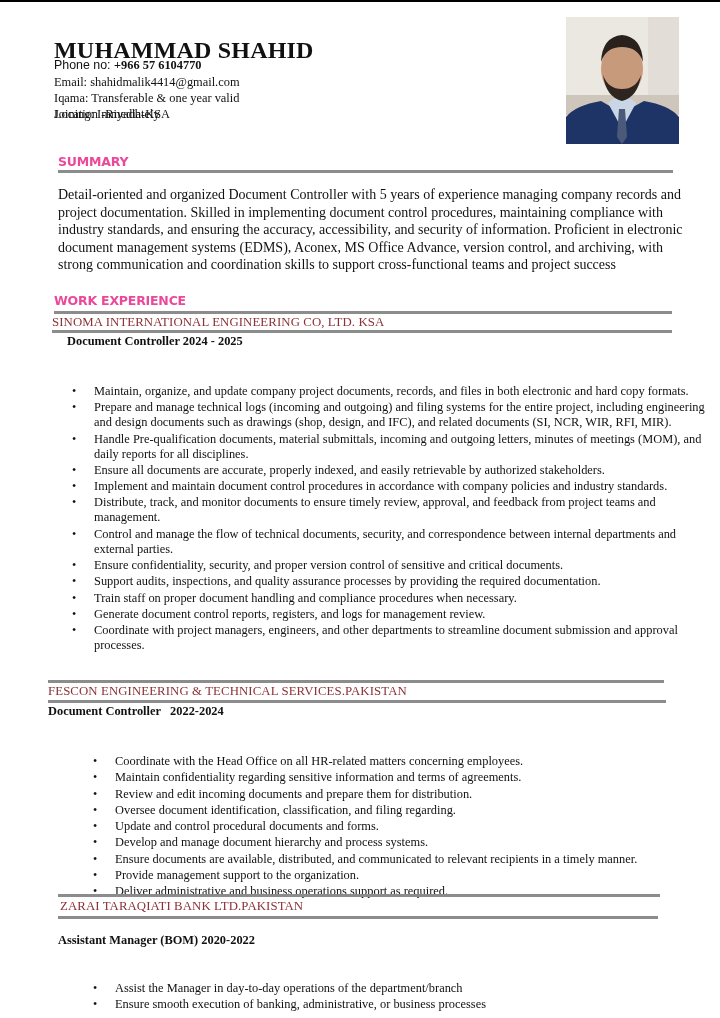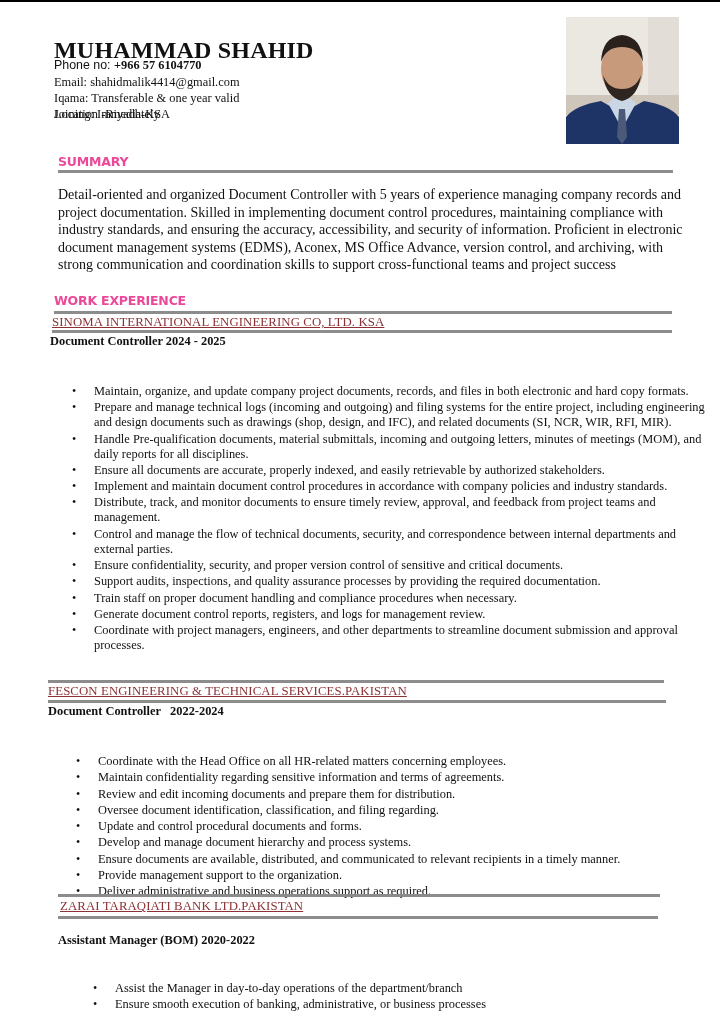--- a/index.html
+++ b/index.html
@@ -8,21 +8,21 @@
   .topbar { position: absolute; left: 0; top: 0; width: 720px; height: 2px; background: #000; }
   .abs { position: absolute; }
   .name { left: 54px; top: 37px; font-size: 24px; font-weight: bold; letter-spacing: 0.2px; color: #111; }
   .contact { left: 54px; font-size: 12.4px; line-height: 15.5px; color: #111; }
   .phone-label { font-family: "Liberation Sans", "DejaVu Sans", sans-serif; font-size: 12.4px; }
   .phone-val { font-weight: bold; }
   .photo { left: 566px; top: 17px; width: 113px; height: 127px; overflow: hidden; background: #e9e6e1; }
   .sec-title { font-family: "DejaVu Sans", "Liberation Sans", sans-serif; font-weight: bold; font-size: 12.5px; color: #ec4899; letter-spacing: -0.2px; }
   .rule { height: 3px; background: #8c8c8c; }
   .para { left: 58px; top: 186px; width: 630px; font-size: 14px; line-height: 17.6px; }
-  .company { font-size: 12.8px; color: #8b3135; letter-spacing: 0.1px; text-decoration: underline; }
+  .company { font-size: 12.8px; color: #8b3135; letter-spacing: 0.1px; }
   .role { font-size: 12.4px; font-weight: bold; }
   ul.bl { margin: 16px; padding: 0; list-style: none; }
   ul.bl li { position: relative; font-size: 12.4px; line-height: 15px; margin-bottom: 1.3px; }
   ul.bl li::before { content: "\2022"; position: absolute; left: -22px; top: 0; font-size: 12px; }
 </style>
 </head>
 <body>
 
 <div class="topbar"></div>
 
@@ -51,41 +51,41 @@
 
 <div class="abs sec-title" style="left:58px; top:154px;">SUMMARY</div>
 <div class="abs rule" style="left:58px; top:170px; width:615px;"></div>
 <div class="abs para">Detail-oriented and organized Document Controller with 5 years of experience managing company records and project documentation. Skilled in implementing document control procedures, maintaining compliance with industry standards, and ensuring the accuracy, accessibility, and security of information. Proficient in electronic document management systems (EDMS), Aconex, MS Office Advance, version control, and archiving, with strong communication and coordination skills to support cross-functional teams and project success</div>
 
 <div class="abs sec-title" style="left:54px; top:293px;">WORK EXPERIENCE</div>
 <div class="abs rule" style="left:54px; top:311px; width:618px;"></div>
 
 <div class="abs company" style="left:52px; top:315px;">SINOMA INTERNATIONAL ENGINEERING CO, LTD. KSA</div>
 <div class="abs rule" style="left:52px; top:330px; width:620px;"></div>
-<div class="abs role" style="left:50px; top:334px;">Document Controller 2024 - 2025</div>
+<div class="abs role" style="left:67px; top:334px;">Document Controller 2024 - 2025</div>
 <ul class="abs bl" style="left:78px; top:368px; width:620px;">
   <li>Maintain, organize, and update company project documents, records, and files in both electronic and hard copy formats.</li>
   <li>Prepare and manage technical logs (incoming and outgoing) and filing systems for the entire project, including engineering and design documents such as drawings (shop, design, and IFC), and related documents (SI, NCR, WIR, RFI, MIR).</li>
   <li>Handle Pre-qualification documents, material submittals, incoming and outgoing letters, minutes of meetings (MOM), and daily reports for all disciplines.</li>
   <li>Ensure all documents are accurate, properly indexed, and easily retrievable by authorized stakeholders.</li>
   <li>Implement and maintain document control procedures in accordance with company policies and industry standards.</li>
   <li>Distribute, track, and monitor documents to ensure timely review, approval, and feedback from project teams and management.</li>
   <li>Control and manage the flow of technical documents, security, and correspondence between internal departments and external parties.</li>
   <li>Ensure confidentiality, security, and proper version control of sensitive and critical documents.</li>
   <li>Support audits, inspections, and quality assurance processes by providing the required documentation.</li>
   <li>Train staff on proper document handling and compliance procedures when necessary.</li>
   <li>Generate document control reports, registers, and logs for management review.</li>
   <li>Coordinate with project managers, engineers, and other departments to streamline document submission and approval processes.</li>
 </ul>
 
 <div class="abs rule" style="left:48px; top:680px; width:616px;"></div>
 <div class="abs company" style="left:48px; top:684px;">FESCON ENGINEERING &amp; TECHNICAL SERVICES.PAKISTAN</div>
 <div class="abs rule" style="left:48px; top:700px; width:618px;"></div>
 <div class="abs role" style="left:48px; top:704px; white-space:pre;">Document Controller   2022-2024</div>
-<ul class="abs bl" style="left:82px; top:738px; width:600px;">
+<ul class="abs bl" style="left:99px; top:738px; width:600px;">
   <li>Coordinate with the Head Office on all HR-related matters concerning employees.</li>
   <li>Maintain confidentiality regarding sensitive information and terms of agreements.</li>
   <li>Review and edit incoming documents and prepare them for distribution.</li>
   <li>Oversee document identification, classification, and filing regarding.</li>
   <li>Update and control procedural documents and forms.</li>
   <li>Develop and manage document hierarchy and process systems.</li>
   <li>Ensure documents are available, distributed, and communicated to relevant recipients in a timely manner.</li>
   <li>Provide management support to the organization.</li>
   <li>Deliver administrative and business operations support as required.</li>
 </ul>

